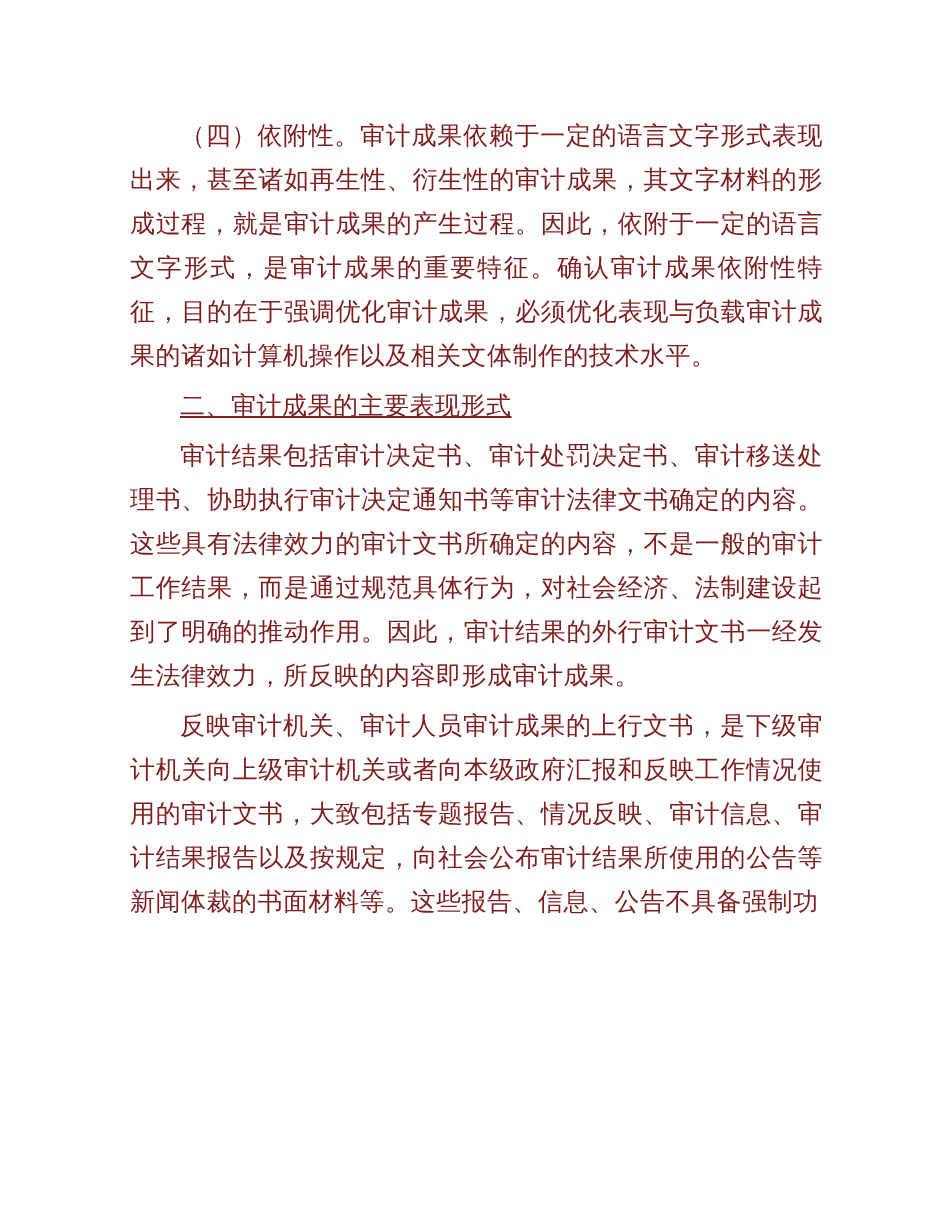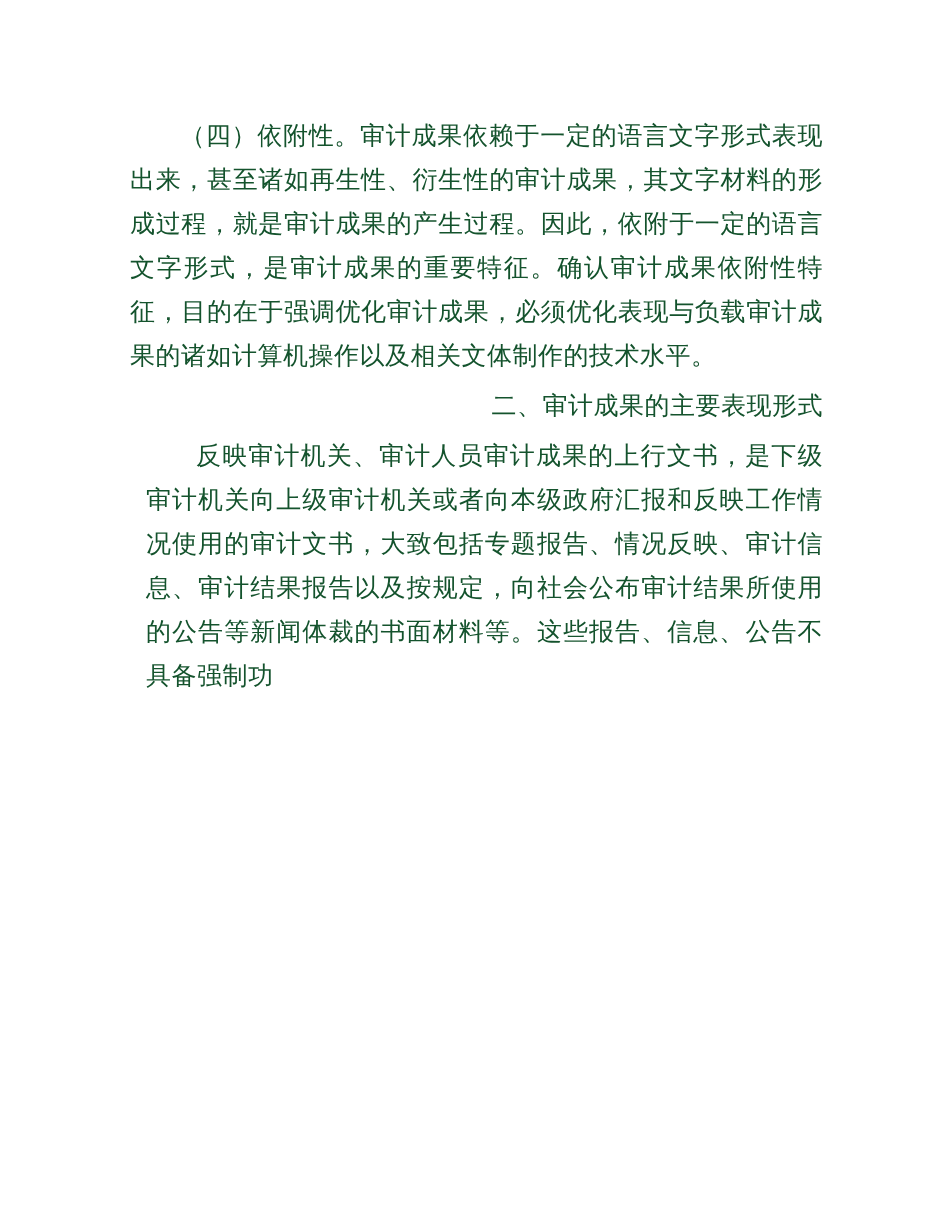--- a/index.html
+++ b/index.html
@@ -15,41 +15,42 @@
     overflow: hidden;
   }
   .content {
     position: absolute;
     top: 114px;
     left: 130px;
     width: 693px;
     font-family: "Liberation Serif", "DejaVu Serif", serif;
     font-size: 25px;
     line-height: 44px;
-    color: #14532d;
+    color: #7f1d1d;
     font-weight: 400;
   }
   .content p.para {
     margin: 0 0 6px 0;
     text-indent: 2em;
     text-align: justify;
     letter-spacing: 0.5px;
     word-break: break-all;
   }
   .content p.para:last-child {
     margin-bottom: 0;
-    margin-left: 16px;
   }
   
   .content p.heading {
-    text-align: right;
+    text-align: left;
+    text-decoration: underline;
   }
 </style>
 </head>
 <body>
 
 <div class="page">
   <div class="content">
       <p class="para body">（四）依附性。审计成果依赖于一定的语言文字形式表现出来，甚至诸如再生性、衍生性的审计成果，其文字材料的形成过程，就是审计成果的产生过程。因此，依附于一定的语言文字形式，是审计成果的重要特征。确认审计成果依附性特征，目的在于强调优化审计成果，必须优化表现与负载审计成果的诸如计算机操作以及相关文体制作的技术水平。</p>
       <p class="para heading">二、审计成果的主要表现形式</p>
+      <p class="para body">审计结果包括审计决定书、审计处罚决定书、审计移送处理书、协助执行审计决定通知书等审计法律文书确定的内容。这些具有法律效力的审计文书所确定的内容，不是一般的审计工作结果，而是通过规范具体行为，对社会经济、法制建设起到了明确的推动作用。因此，审计结果的外行审计文书一经发生法律效力，所反映的内容即形成审计成果。</p>
       <p class="para body">反映审计机关、审计人员审计成果的上行文书，是下级审计机关向上级审计机关或者向本级政府汇报和反映工作情况使用的审计文书，大致包括专题报告、情况反映、审计信息、审计结果报告以及按规定，向社会公布审计结果所使用的公告等新闻体裁的书面材料等。这些报告、信息、公告不具备强制功</p>
     </div>
 </div>
 
 </body></html>

